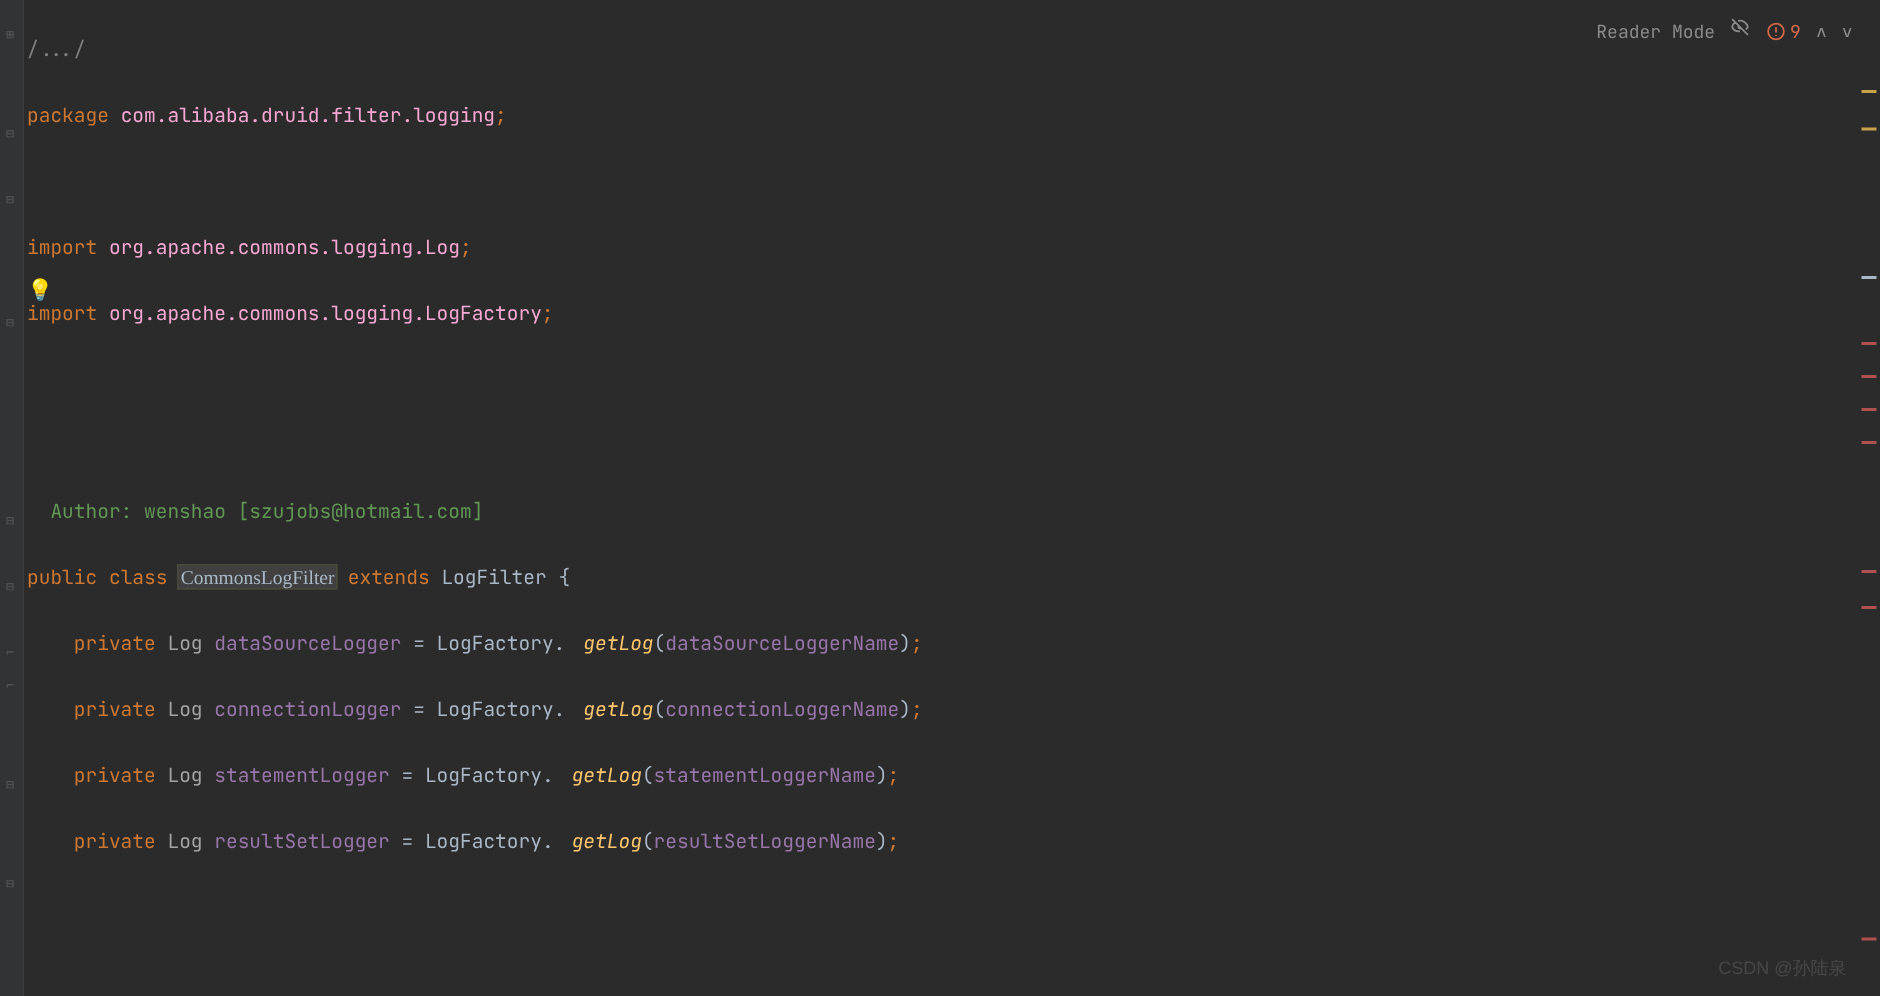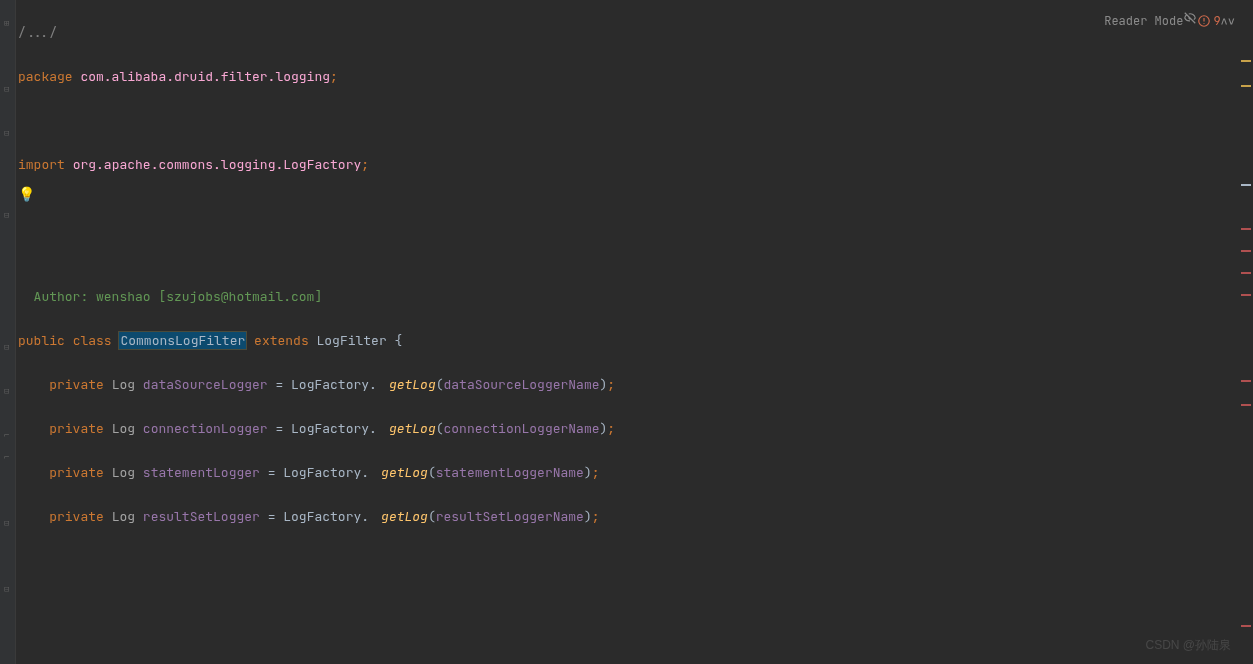--- a/index.html
+++ b/index.html
@@ -17,21 +17,21 @@
 }
 .fold-icon { position:absolute; left:4px; color:#5a5a5a; font-size:9px; cursor:pointer; user-select:none; }
 .lightbulb { position:absolute; left:18px; font-size:14px; z-index:3; }
 .code-area {
   flex:1; padding-left:2px; white-space:pre; position:relative;
   overflow:hidden;
 }
 .code-line { height:22px; padding-left:0; }
 .inspect-bar {
   position:absolute; top:10px; right:18px;
-  display:flex; align-items:center; 
+  display:flex; align-items:center; gap:10px;
   color:#8a8a8a; font-size:12px; z-index:5;
 }
 .inspect-bar .err { color:#cf6a4c; }
 .inspect-bar svg { width:14px; height:14px; }
 .scroll-strip {
   position:absolute; right:0; top:0; bottom:0; width:14px;
   background:#2b2b2b;
 }
 .strip-mark { position:absolute; right:2px; width:10px; height:2px; }
 .mark-warn { background:#c8a24a; }
@@ -46,21 +46,21 @@
 
 .kw  { color:#cc7832; }
 .pkg { color:#f9a8d4; }
 .cls { color:#a9b7c6; }
 .typ { color:#a3a3a3; }
 .fld { color:#9876aa; }
 .mth { color:#ffc66d; }
 .ita { font-style:italic;margin-left:12px; }
 .cmt { color:#629755; }
 .special { color:#cc7832; }
-.hilite { background:#0c4a6e; border:1px solid #4a4a3a; padding:0 1px; margin:0 -1px; }
+.hilite { background:#404040; border:1px solid #4a4a3a; padding:0 1px; margin:0 -1px;font-family:Liberation Serif, serif; }
 .log4j { color:#b05050; }
 .codefold { color:#808080; }
 </style>
 </head>
 <body>
 
 <div class="inspect-bar">
   <span>Reader Mode</span>
   <span style="color:#8a8a8a;">
     <svg viewBox="0 0 24 24" fill="none" stroke="currentColor" stroke-width="2">
@@ -103,20 +103,21 @@
     <span class="fold-icon" style="top:446px;">⌐</span>
     <span class="fold-icon" style="top:512px;">⊟</span>
     <span class="fold-icon" style="top:578px;">⊟</span>
     <span class="lightbulb" style="top:183px;">💡</span>
   </div>
 
   <div class="code-area">
 <div class="code-line"><span class="codefold">/.../</span></div>
 <div class="code-line"><span class="kw">package</span> <span class="pkg">com.alibaba.druid.filter.logging</span><span class="special">;</span></div>
 <div class="code-line"></div>
+<div class="code-line"><span class="kw">import</span> <span class="pkg">org.apache.commons.logging.Log</span><span class="special">;</span></div>
 <div class="code-line"><span class="kw">import</span> <span class="pkg">org.apache.commons.logging.LogFactory</span><span class="special">;</span></div>
 <div class="code-line"></div>
 <div class="code-line"></div>
 <div class="code-line">  <span class="cmt"><span>Author: </span><span>wenshao </span><span>[szujobs@hotmail.com]</span></span></div>
 <div class="code-line"><span class="kw">public</span> <span class="kw">class</span> <span class="hilite"><span>CommonsLogFilter</span></span> <span class="kw">extends</span> <span class="cls">LogFilter</span> {</div>
 <div class="code-line">    <span class="kw">private</span> <span class="typ">Log</span> <span class="fld">dataSourceLogger</span> = <span>LogFactory</span>.<span class="mth ita">getLog</span>(<span class="fld">dataSourceLoggerName</span>)<span class="special">;</span></div>
 <div class="code-line">    <span class="kw">private</span> <span class="typ">Log</span> <span class="fld">connectionLogger</span> = <span>LogFactory</span>.<span class="mth ita">getLog</span>(<span class="fld">connectionLoggerName</span>)<span class="special">;</span></div>
 <div class="code-line">    <span class="kw">private</span> <span class="typ">Log</span> <span class="fld">statementLogger</span> = <span>LogFactory</span>.<span class="mth ita">getLog</span>(<span class="fld">statementLoggerName</span>)<span class="special">;</span></div>
 <div class="code-line">    <span class="kw">private</span> <span class="typ">Log</span> <span class="fld">resultSetLogger</span> = <span>LogFactory</span>.<span class="mth ita">getLog</span>(<span class="fld">resultSetLoggerName</span>)<span class="special">;</span></div>
 <div class="code-line"></div>

